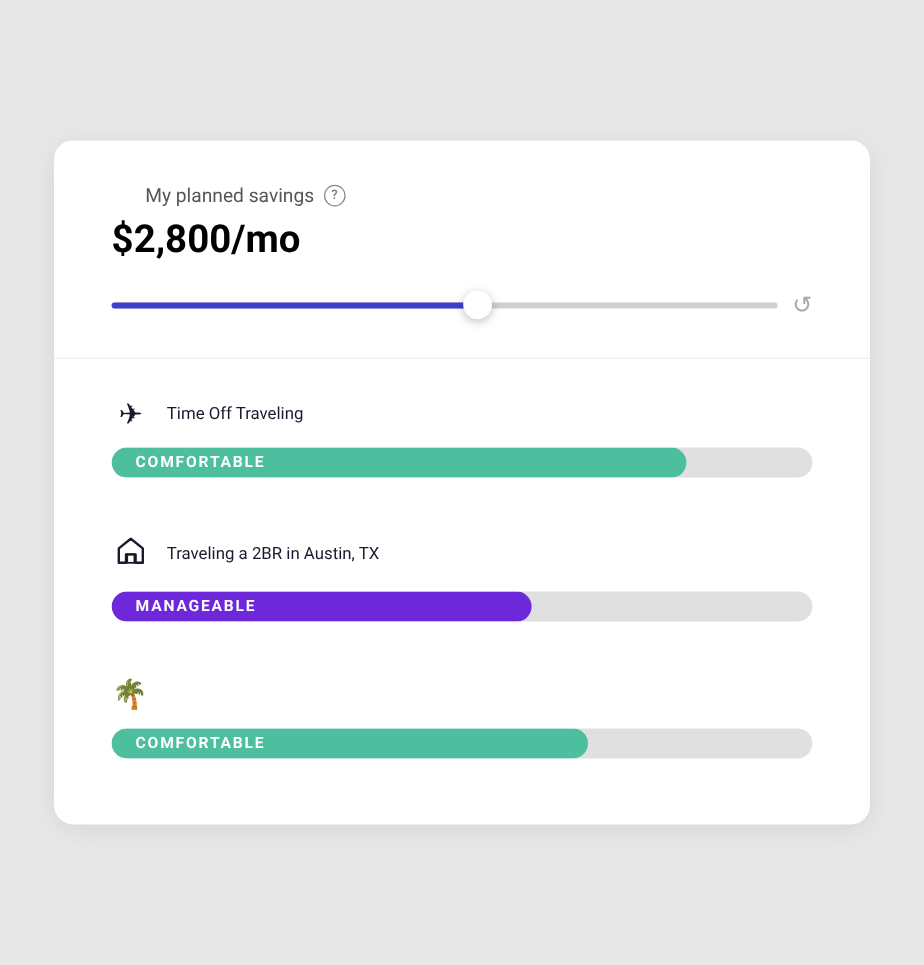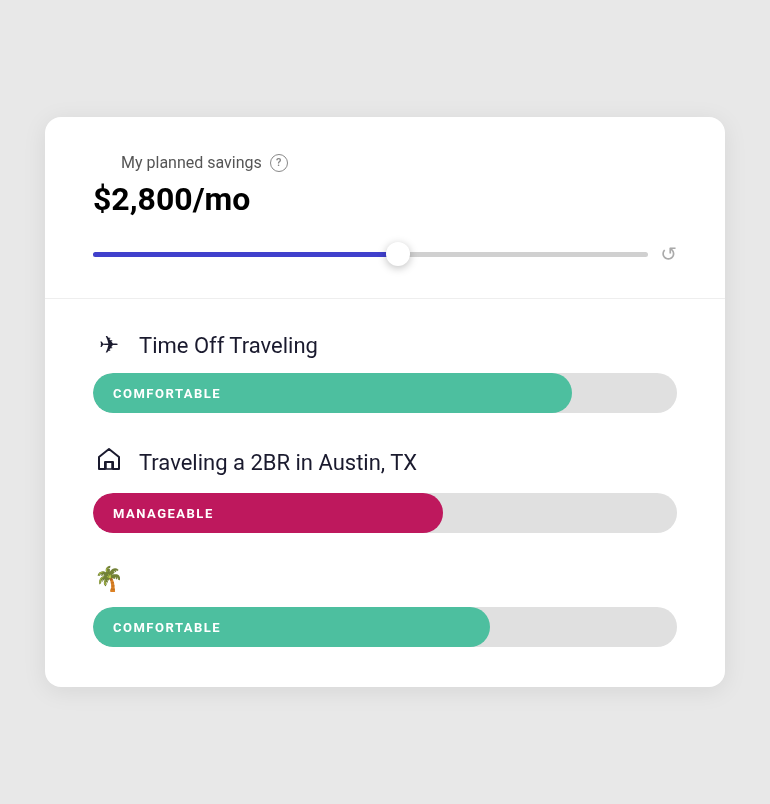--- a/index.html
+++ b/index.html
@@ -131,54 +131,54 @@
     }
 
     .goal-icon {
       font-size: 24px;
       color: #1a1a2e;
       width: 32px;
       text-align: center;
     }
 
     .goal-title {
-      font-size: 22px;
+      font-size: 14px;
       color: #1a1a2e;
       font-weight: 400;
     }
 
     .progress-bar-container {
       position: relative;
       height: 40px;
     }
 
     .progress-bar-track {
       width: 100%;
-      height: 40px;
+      height: 25px;
       background: #e0e0e0;
       border-radius: 20px;
       overflow: hidden;
       position: relative;
     }
 
     .progress-bar-fill {
       height: 100%;
       border-radius: 20px;
       display: flex;
       align-items: center;
       padding-left: 20px;
     }
 
     .progress-bar-fill.comfortable {
       background: #4dbf9f;
       width: 82%;
     }
 
     .progress-bar-fill.manageable {
-      background: #be185d;
+      background: #6d28d9;
       width: 60%;
     }
 
     .progress-bar-fill.comfortable-2 {
       background: #4dbf9f;
       width: 68%;
     }
 
     .progress-label {
       color: #ffffff;

